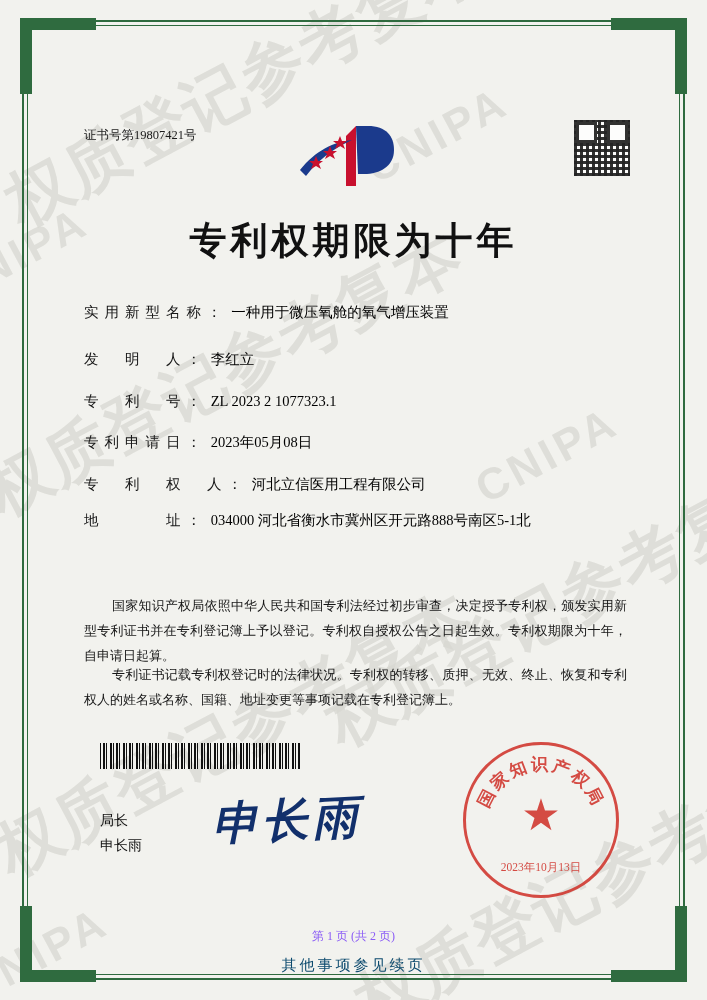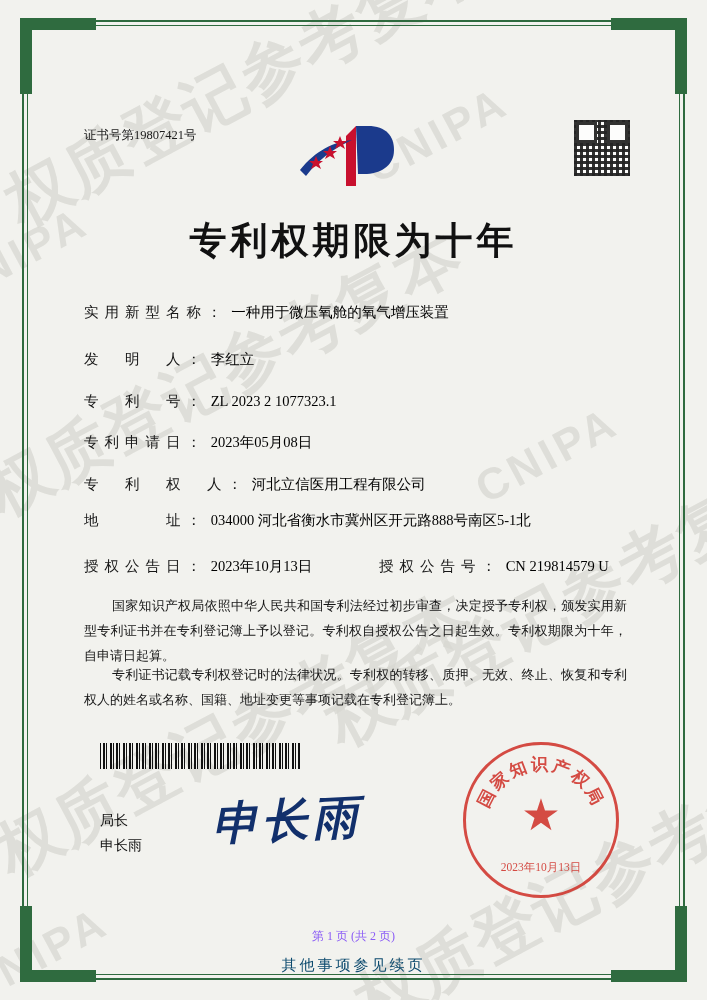--- a/index.html
+++ b/index.html
@@ -353,28 +353,20 @@
     <div class="field f-owner">
       <span class="lbl sp6">专　利　权　人：</span>
       <span class="val">河北立信医用工程有限公司</span>
     </div>
 
     <div class="field f-address">
       <span class="lbl sp6">地　　　址：</span>
       <span class="val">034000 河北省衡水市冀州区开元路888号南区5-1北</span>
     </div>
 
-    <div class="field f-grant">
-      <span class="lbl sp6">授权公告日：</span>
-      <span class="val">2023年10月13日</span>
-      <span class="second">
-        <span class="lbl sp6">授权公告号：</span>
-        <span class="val">CN 219814579 U</span>
-      </span>
-    </div>
 
     <div class="para p1">国家知识产权局依照中华人民共和国专利法经过初步审查，决定授予专利权，颁发实用新型专利证书并在专利登记簿上予以登记。专利权自授权公告之日起生效。专利权期限为十年，自申请日起算。</div>
     <div class="para p2">专利证书记载专利权登记时的法律状况。专利权的转移、质押、无效、终止、恢复和专利权人的姓名或名称、国籍、地址变更等事项记载在专利登记簿上。</div>
 
     <div class="barcode"></div>
 
     <div class="sig-label l1">局长</div>
     <div class="sig-label l2">申长雨</div>
     <div class="signature">申长雨</div>
 

